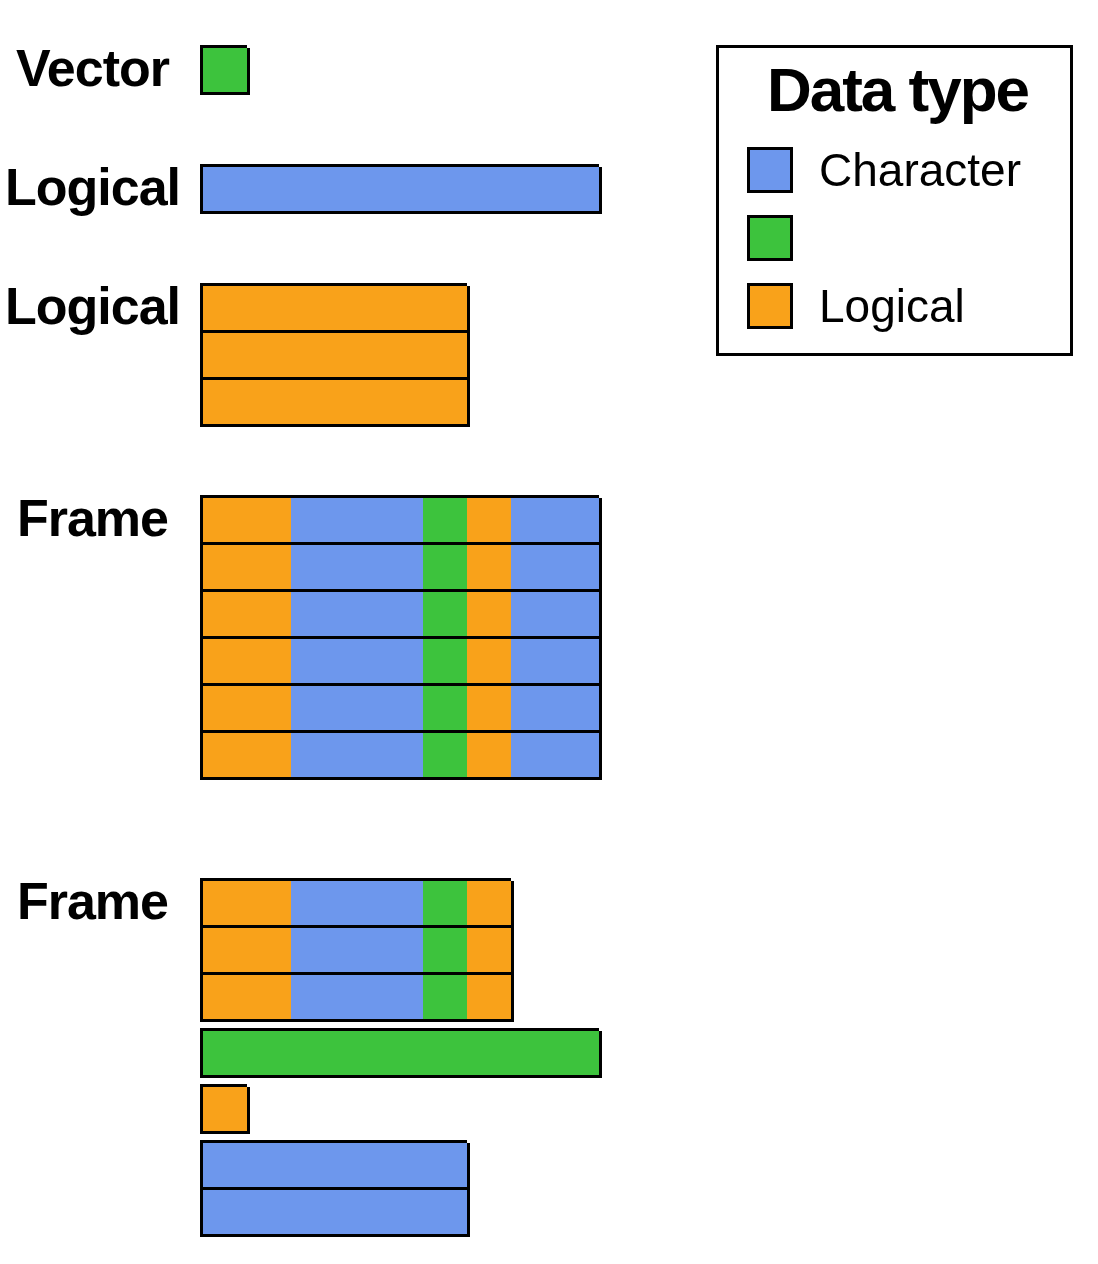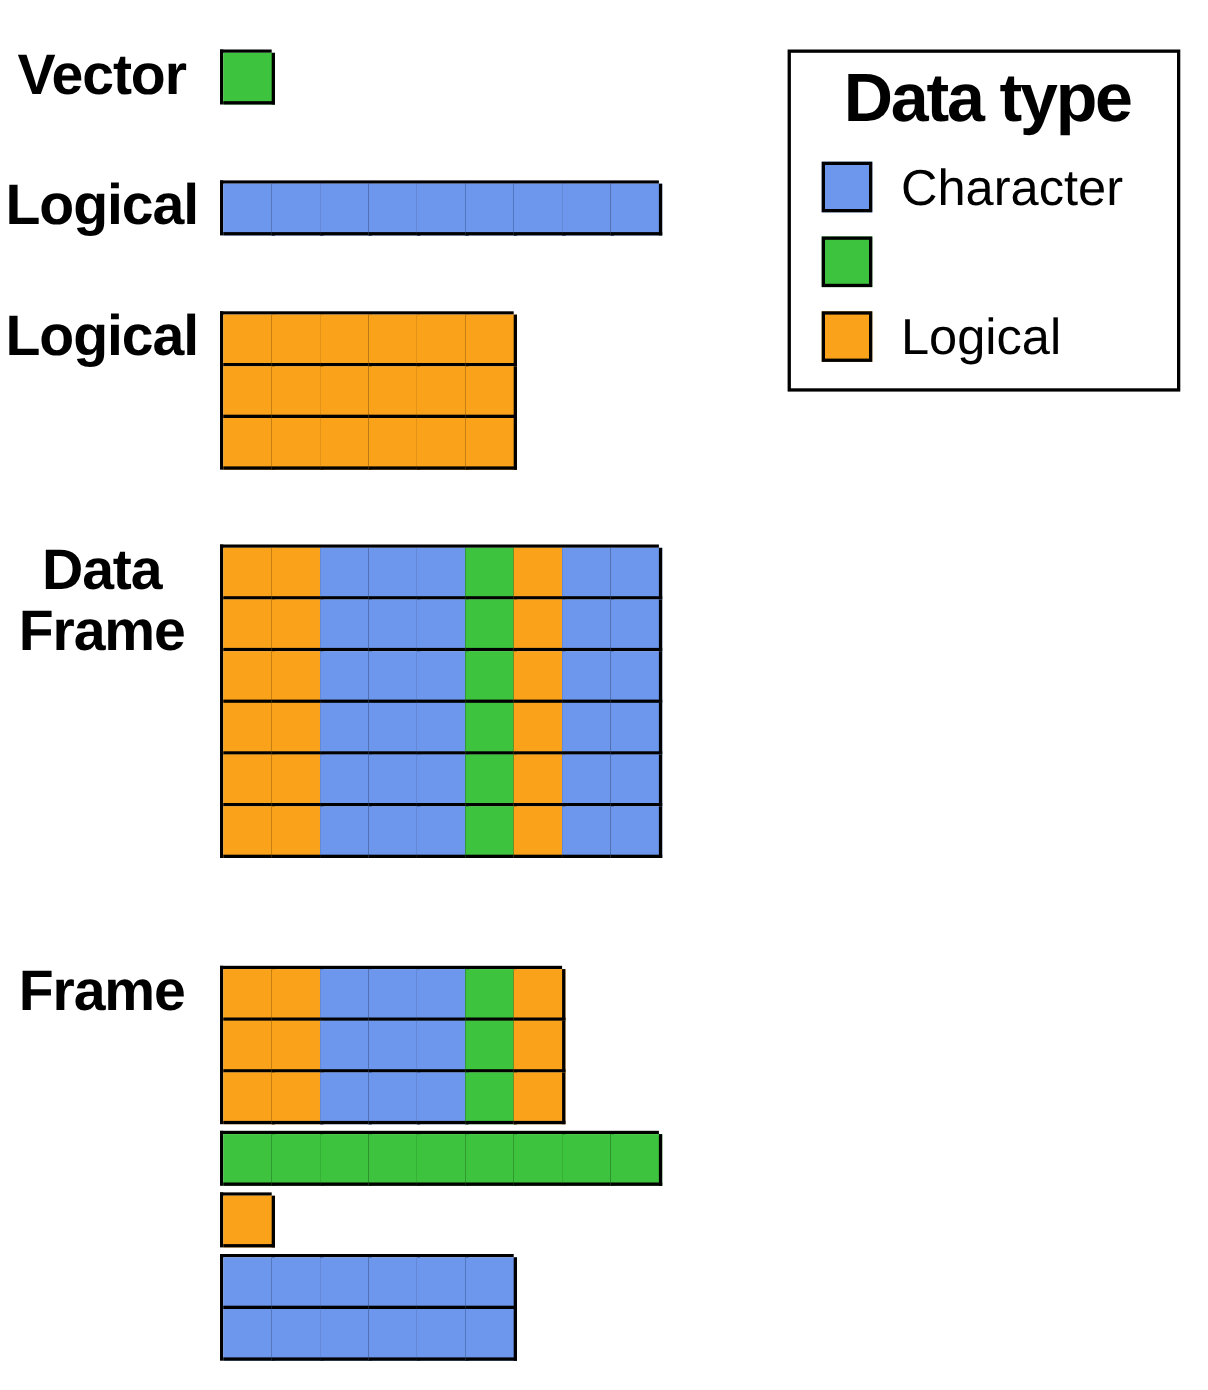--- a/index.html
+++ b/index.html
@@ -158,21 +158,20 @@
             <div class="cell" style="background: rgb(249, 162, 26);"></div>
             <div class="cell" style="background: rgb(249, 162, 26);"></div>
             <div class="cell" style="background: rgb(249, 162, 26);"></div>
             <div class="cell" style="background: rgb(249, 162, 26);"></div>
             <div class="cell" style="background: rgb(249, 162, 26);"></div>
           </div>
         </div>
       </div>
       <div class="section" id="sec-data-frame">
         <div class="gutter">
-          <div>Data</div>
           <div>Frame</div>
         </div>
         <div class="blocks">
           <div class="grid block" style="grid-template-columns: repeat(9, 44px);">
             <div class="cell" style="background: rgb(249, 162, 26);"></div>
             <div class="cell" style="background: rgb(249, 162, 26);"></div>
             <div class="cell" style="background: rgb(109, 151, 237);"></div>
             <div class="cell" style="background: rgb(109, 151, 237);"></div>
             <div class="cell" style="background: rgb(109, 151, 237);"></div>
             <div class="cell" style="background: rgb(61, 195, 61);"></div>

